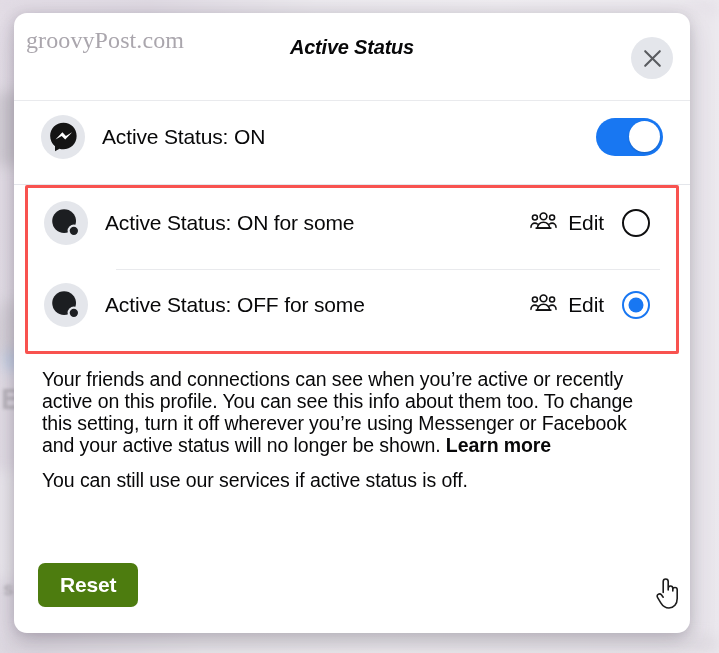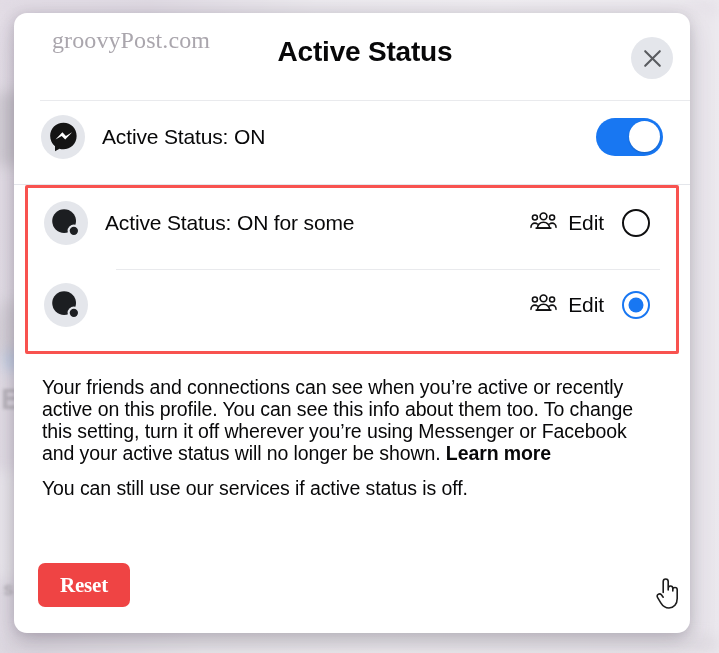--- a/index.html
+++ b/index.html
@@ -57,41 +57,41 @@
     box-shadow: 0 3px 14px rgba(60,50,70,.26), 0 14px 28px rgba(60,50,70,.12);
     overflow: hidden;
   }
 
   
   #header {
     position: relative;
     height: 88px;
     border-bottom: 1px solid #e9eaed;
     box-sizing: border-box;
-    margin-left: 26px;
   }
   #watermark {
     position: absolute;
     left: 12px;
     top: 14px;
     font-family: "Liberation Serif", serif;
     font-size: 24px;
     color: #aaa6ad;
     letter-spacing: .1px;
     white-space: nowrap;
   }
   #dialog-title {
     position: absolute;
     left: 0; right: 0;
     top: 23px;
     text-align: center;
-    font-size: 28px;
+    font-size: 20px;
     font-weight: bold;
     color: #080809;
     letter-spacing: -.2px;
+    font-style: italic;
   }
   #close-button {
     position: absolute;
     right: 17px;
     top: 24px;
     width: 42px;
     height: 42px;
     border-radius: 50%;
     background: #e4e6eb;
     border: none;
@@ -194,21 +194,21 @@
     transform: translate(-50%,-50%);
     width: 15px;
     height: 15px;
     border-radius: 50%;
     background: #1877f2;
   }
 
   
   #highlight-group {
     position: relative;
-    margin: 0 11px 8px 11px;
+    margin: 0 11px 0 11px;
     border: 3px solid #f8524f;
     border-radius: 2px;
     background: #ffffff;
   }
   #highlight-group .row { padding-left: 16px; }
   .row-divider {
     height: 1px;
     background: #e9eaed;
     margin: 0 16px 0 88px;
   }
@@ -252,25 +252,24 @@
   .btn {
     border: none;
     border-radius: 7px;
     font-family: "Liberation Sans", sans-serif;
     font-size: 21px;
     font-weight: bold;
     cursor: pointer;
     letter-spacing: -.2px;
   }
   #reset-button {
-    background: #ef4444;
+    background: #4d7c0f;
     color: #ffffff;
     padding: 0 22px;
     height: 44px;
-    font-family: Liberation Serif, serif;
   }
   #cancel-button {
     background: transparent;
     color: #1877f2;
     padding: 0 14px;
     height: 44px;
   }
   #save-button {
     background: #1877f2;
     color: #ffffff;
@@ -368,20 +367,21 @@
     <div class="row-divider"></div>
 
     <div class="row">
       <div class="avatar">
         <svg width="34" height="34" viewBox="0 0 36 36" aria-hidden="true">
           <circle cx="16" cy="16" r="12.6" fill="#1c1e21"></circle>
           <circle cx="26.3" cy="26.3" r="6.6" fill="#e4e6eb"></circle>
           <circle cx="26.3" cy="26.3" r="4.4" fill="#1c1e21"></circle>
         </svg>
       </div>
+      <div class="row-label">Active Status: OFF for some</div>
       <div class="row-spacer"></div>
       <div class="edit-group">
         <span>
           <svg width="27" height="20" viewBox="0 0 28 20" aria-hidden="true">
             <circle cx="14" cy="5.2" r="3.5" fill="none" stroke="#0f0f10" stroke-width="1.7"></circle>
             <circle cx="5.1" cy="6.4" r="2.6" fill="none" stroke="#0f0f10" stroke-width="1.6"></circle>
             <circle cx="22.9" cy="6.4" r="2.6" fill="none" stroke="#0f0f10" stroke-width="1.6"></circle>
             <path d="M7.6 17.4c0-3.5 2.9-6.1 6.4-6.1s6.4 2.6 6.4 6.1z" fill="none" stroke="#0f0f10" stroke-width="1.7" stroke-linejoin="round"></path>
             <path d="M1 16.6c0-2.6 1.9-4.4 4.1-4.4 1 0 1.9.3 2.6.9" fill="none" stroke="#0f0f10" stroke-width="1.6" stroke-linecap="round"></path>
             <path d="M27 16.6c0-2.6-1.9-4.4-4.1-4.4-1 0-1.9.3-2.6.9" fill="none" stroke="#0f0f10" stroke-width="1.6" stroke-linecap="round"></path>

